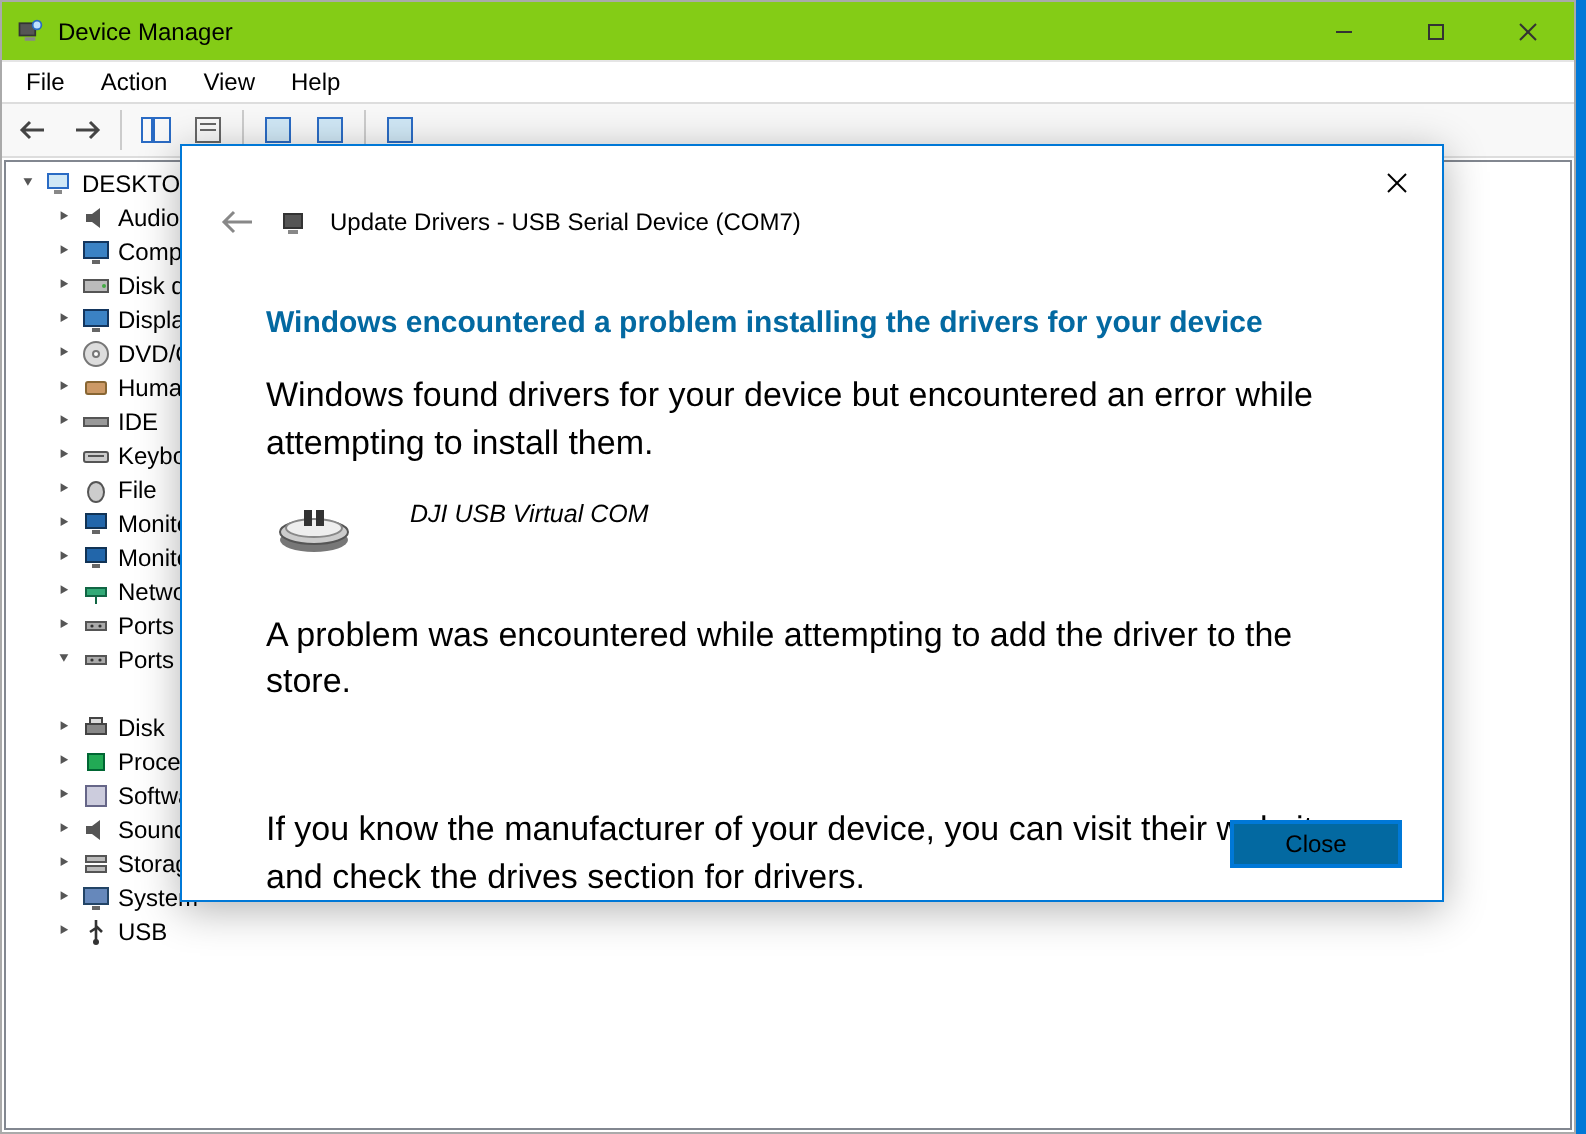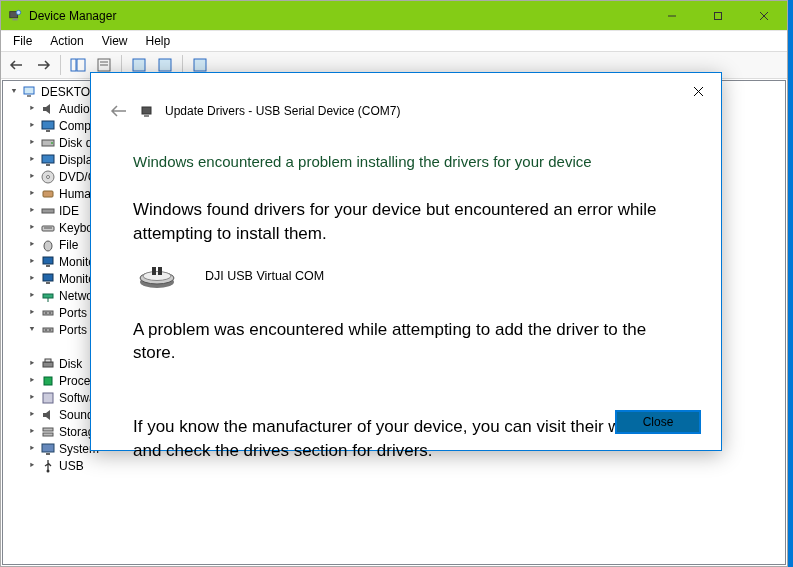--- a/index.html
+++ b/index.html
@@ -26,23 +26,23 @@
     .tree-label { }
     .tree-children { padding-left: 18px; }
     
     .dialog { position: absolute; left: 90px; top: 72px; width: 632px; height: 379px; background: #fff; border: 1px solid #0078d7; box-shadow: 0 4px 20px rgba(0,0,0,0.3); }
     .dialog-close { position: absolute; right: 8px; top: 8px; width: 30px; height: 20px; display: flex; align-items: center; justify-content: center; font-size: 14px; }
     .dialog-body { padding: 28px 36px 20px 36px; height: 100%; position: relative; }
     .dialog-header-row { display: flex; align-items: center; gap: 10px; margin-bottom: 32px; margin-left: -18px; }
     .back-arrow { width: 20px; height: 20px; display: flex; align-items: center; justify-content: center; color: #888; font-size: 16px; }
     .dialog-title-icon { width: 16px; height: 16px; display:flex; align-items:center; justify-content:center; }
     .dialog-subtitle { font-size: 12px; }
-    .dialog-heading { color: #14532d; font-size: 15px; font-weight: normal; margin-bottom: 28px; padding-left: 6px; }
+    .dialog-heading { color: #0369a1; font-size: 15px; font-weight: bold; margin-bottom: 16px; padding-left: 6px; }
     .dialog-text { font-size: 17px; line-height: 1.4; margin-bottom: 16px; padding-left: 6px; padding-right: 6px; }
-    .device-row { display: flex; align-items: center; gap: 28px; padding-left: 10px; margin: 8px 0 28px 0; }
+    .device-row { display: flex; gap: 28px; padding-left: 10px; margin: 8px 0 28px 0; font-style: italic; }
     .device-icon { width: 40px; height: 28px; position: relative; }
     .device-icon svg { width: 100%; height: 100%; }
     .device-name { font-size: 12.5px; }
     .dialog-footer { position: absolute; bottom: 16px; right: 20px; }
     .close-btn { min-width: 86px; height: 24px; border: 2px solid #0078d7; background: #0369a1; font-size: 12px; display: flex; align-items: center; justify-content: center; }
     
     
     .ico-pc svg, .titlebar-icon svg, .dialog-title-icon svg { width: 14px; height: 14px; }
   </style>
 </head>

